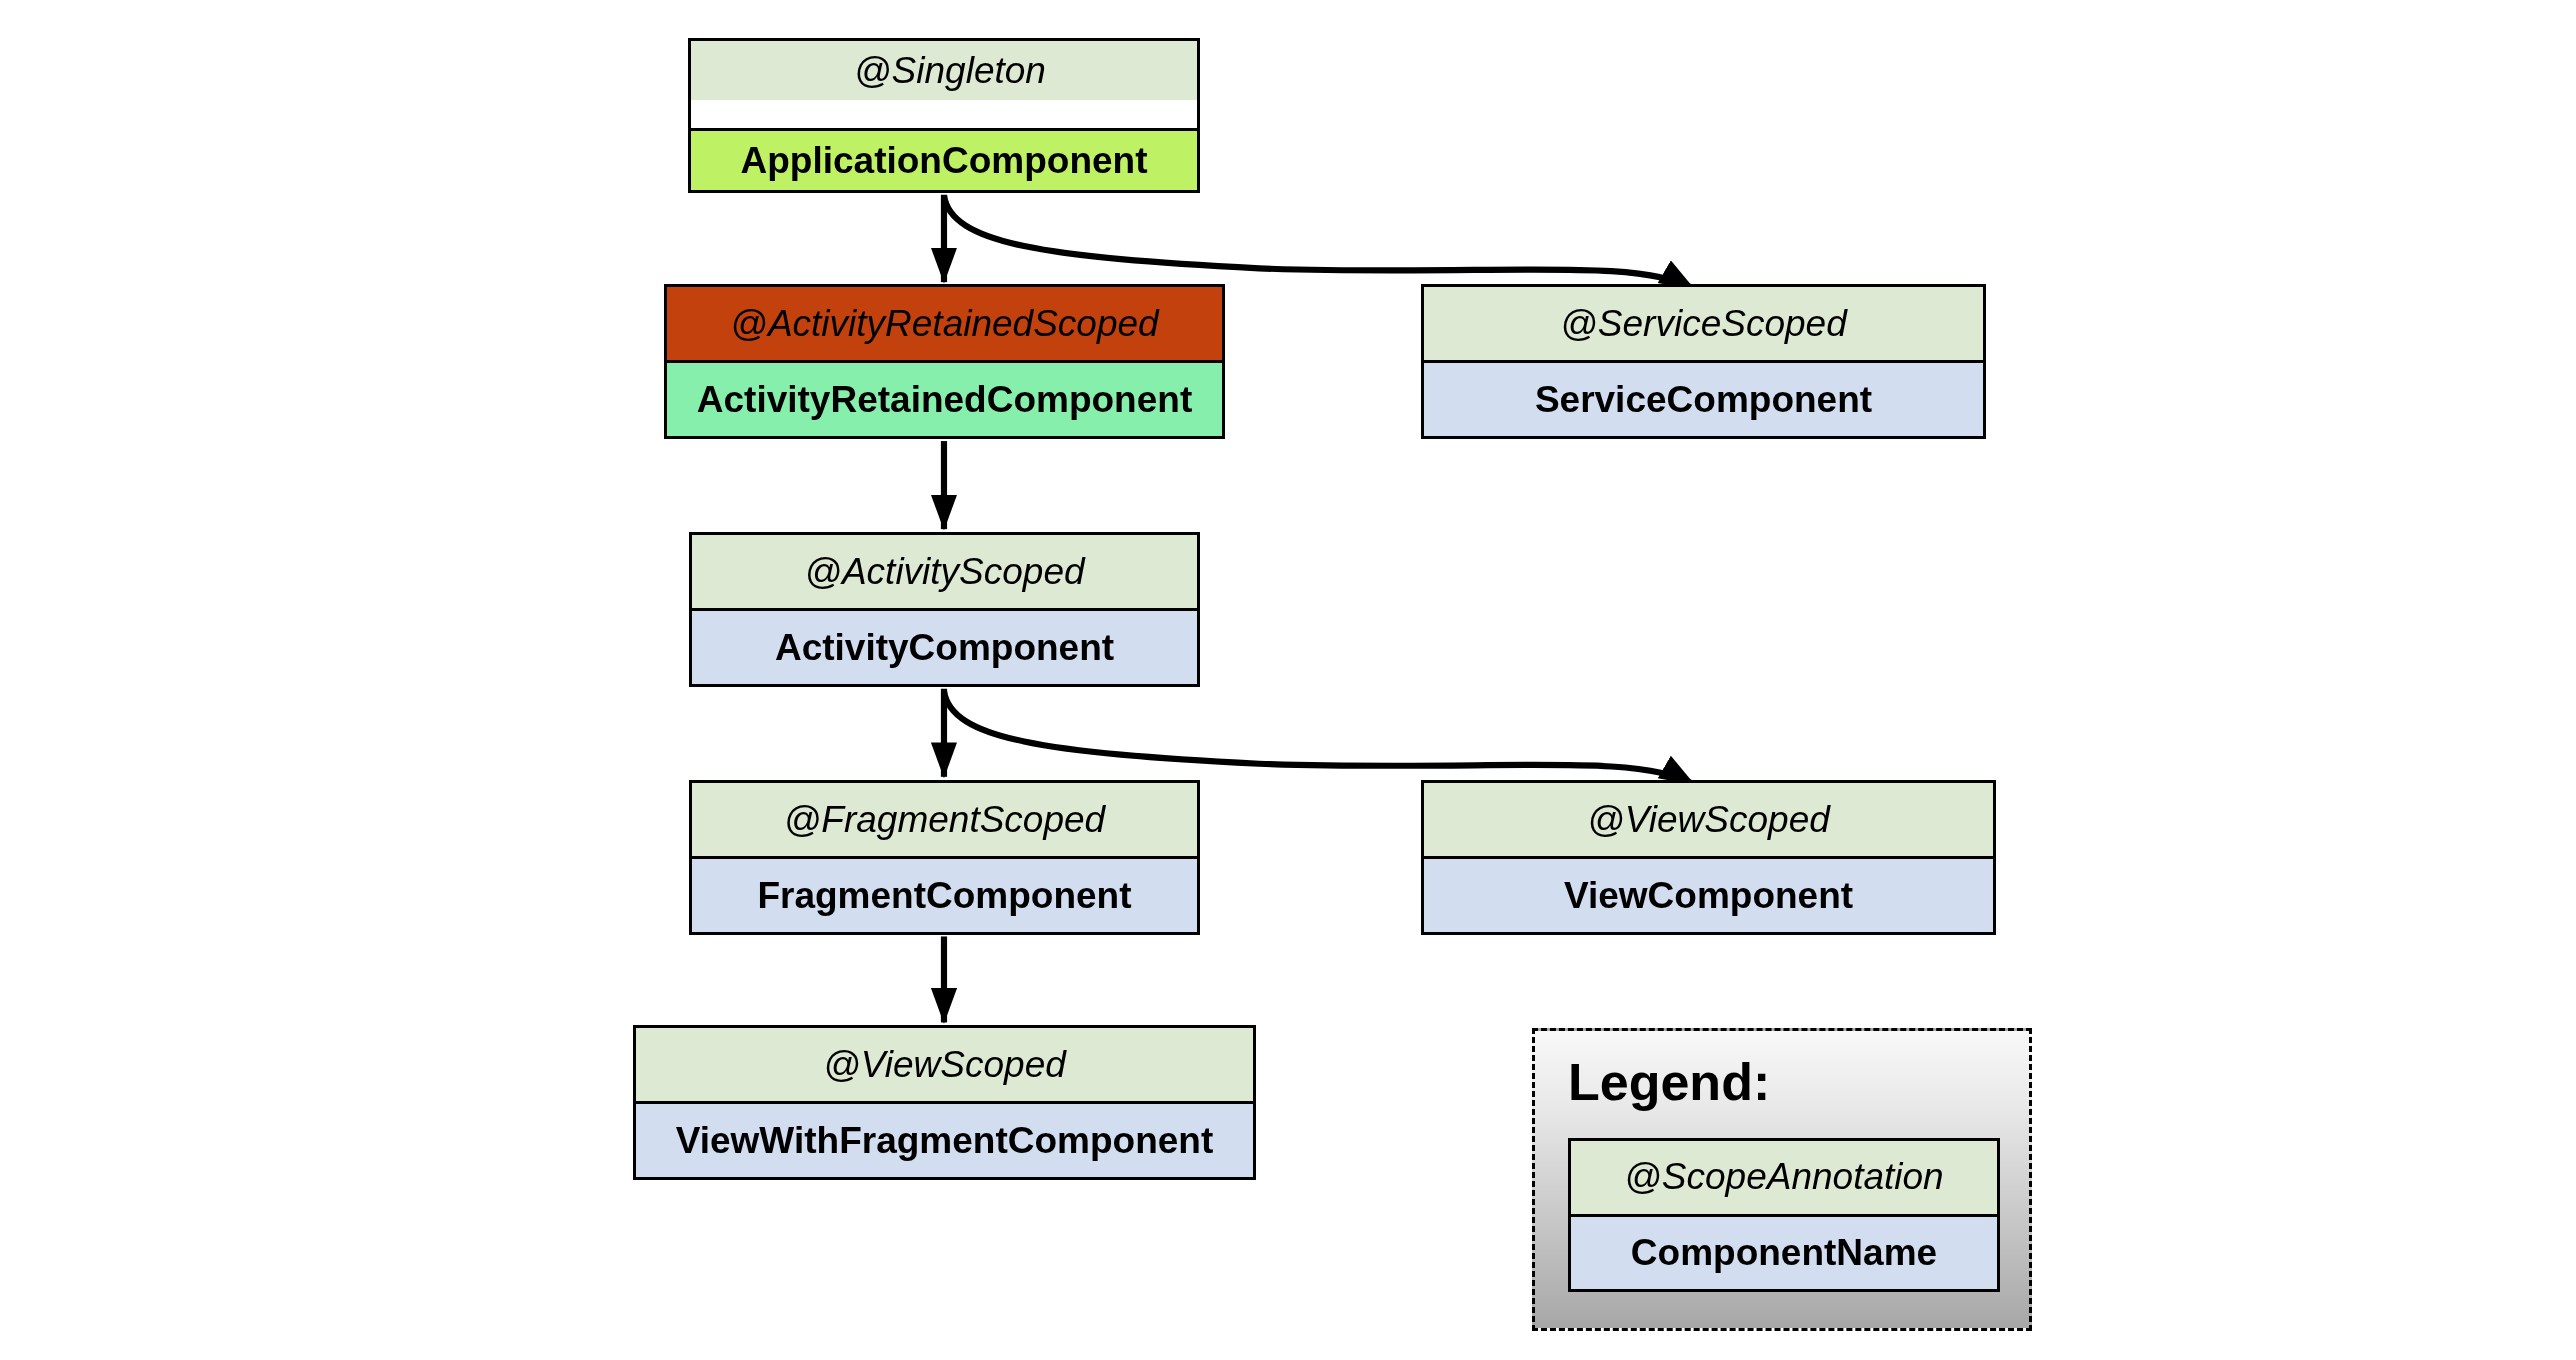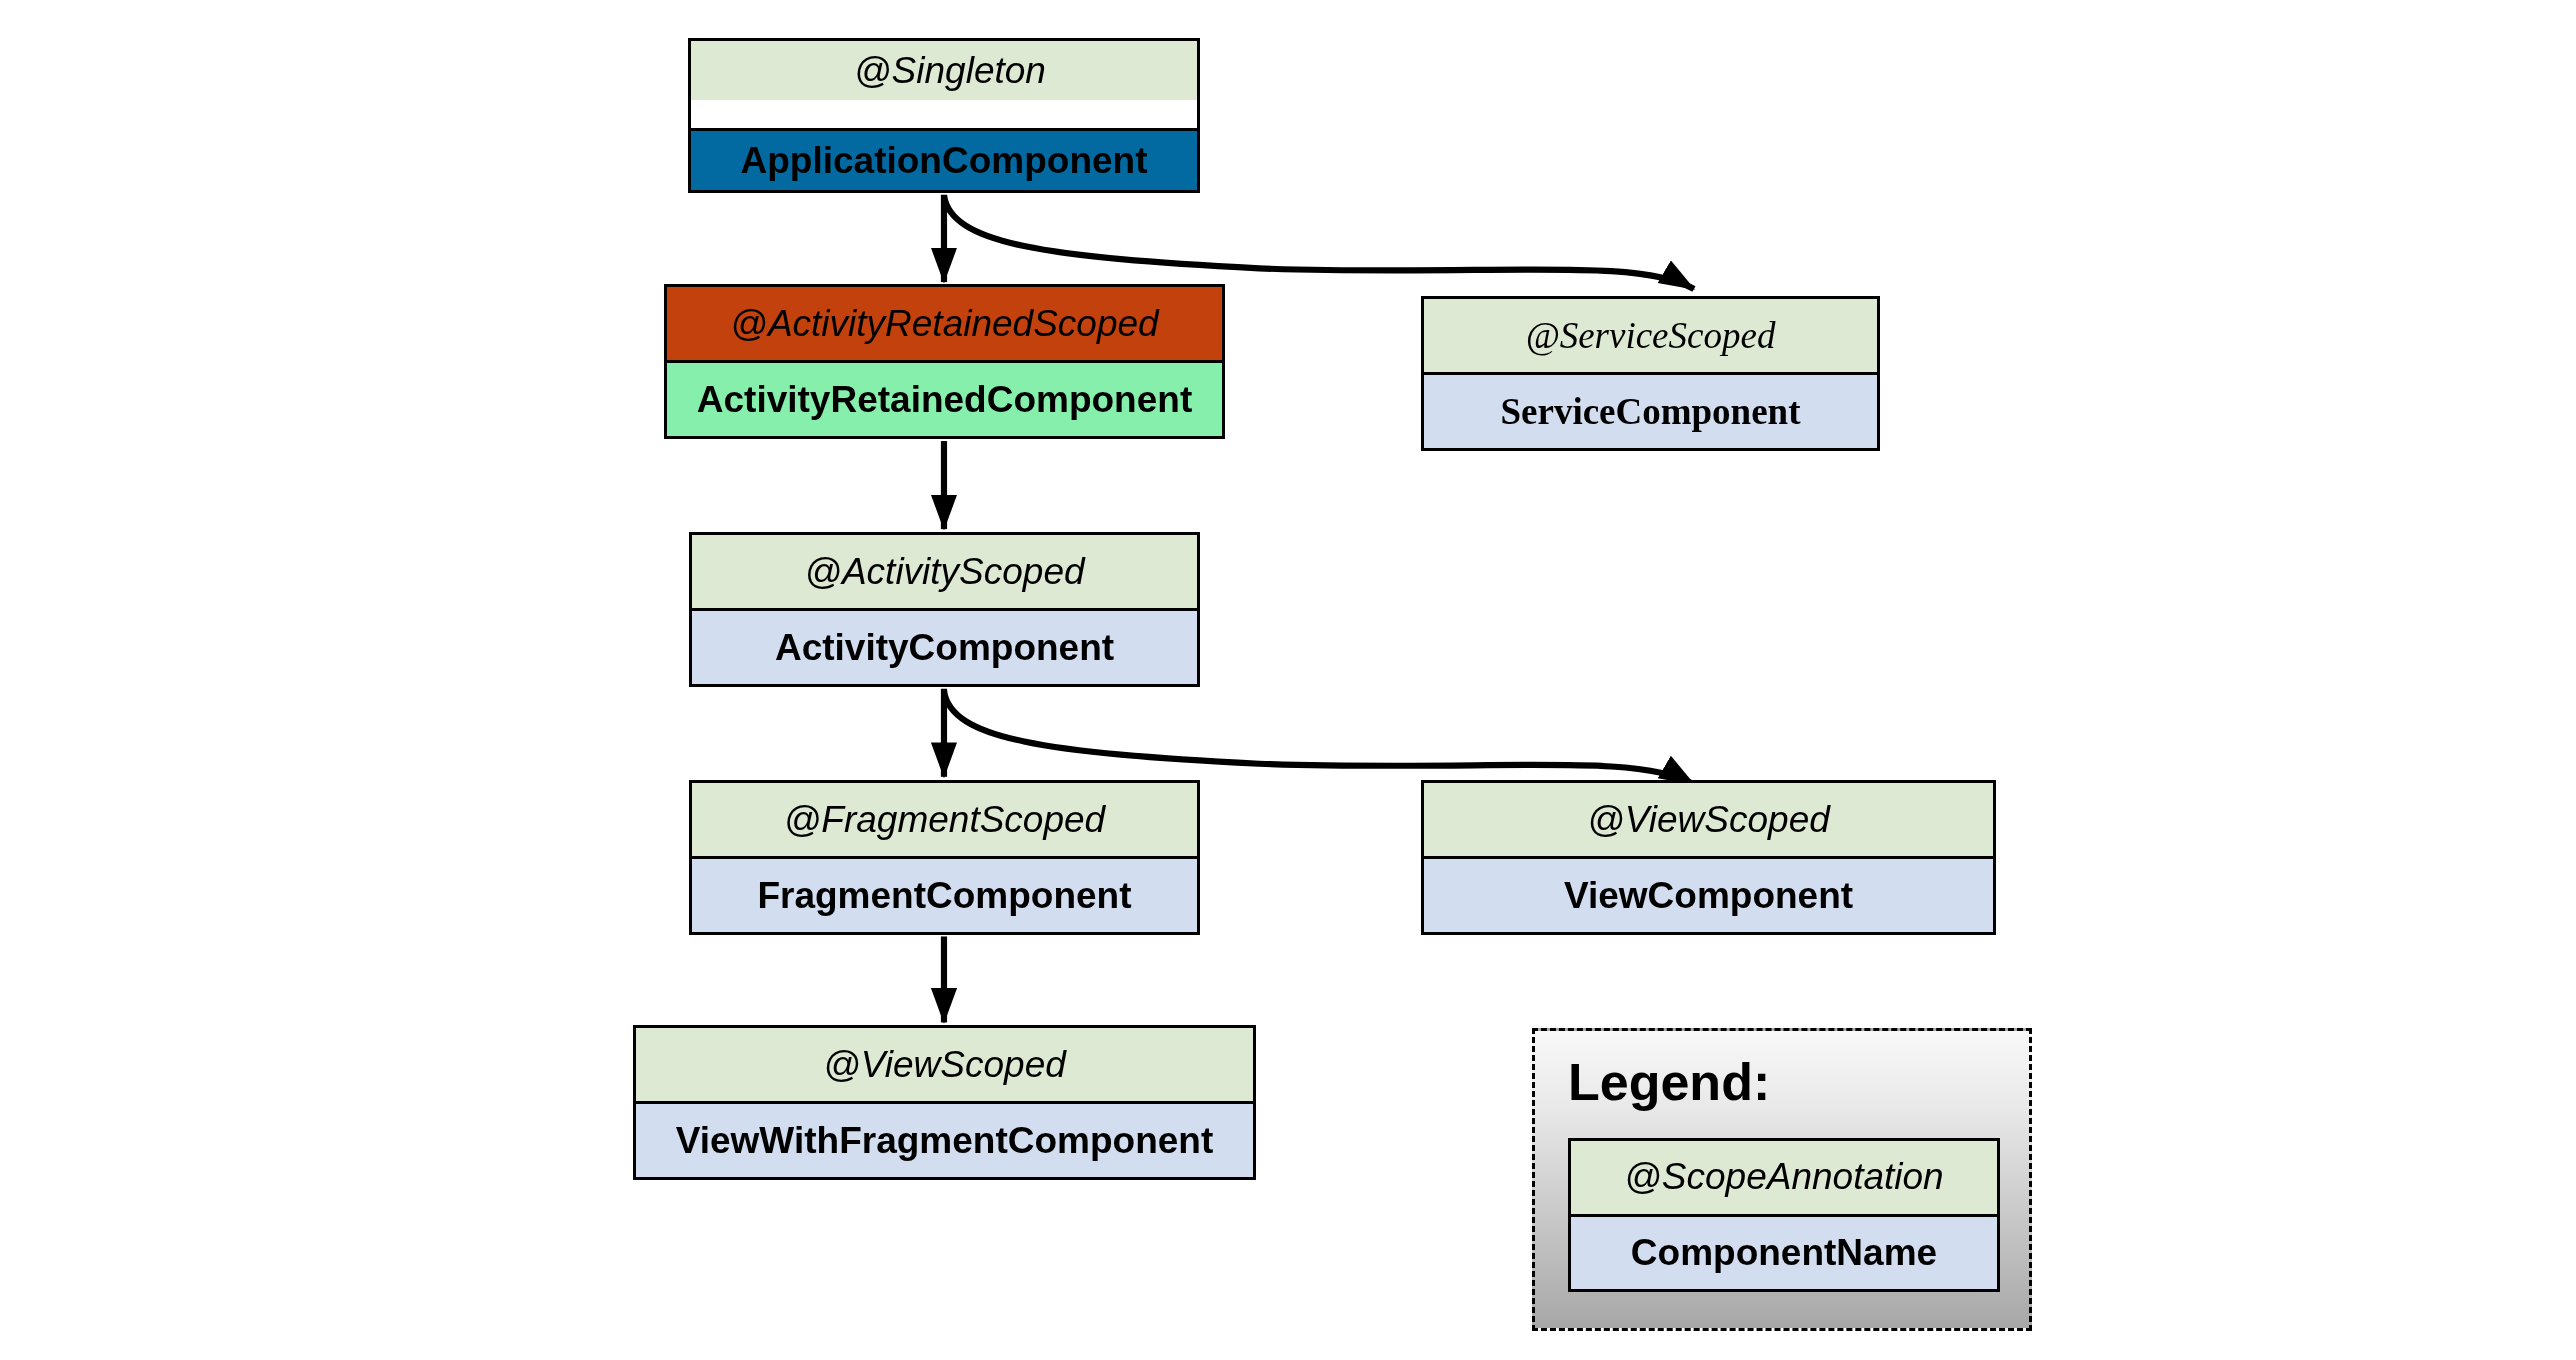--- a/index.html
+++ b/index.html
@@ -36,21 +36,21 @@
     font-size: 37px;
     color: #000000;
     white-space: nowrap;
     overflow: hidden;
   }
   .half.scope { font-style: italic; font-weight: 400; }
   .half.component { font-weight: 700; border-top: 3.4px solid #000000; }
   
   .pos-application      { left: 688px; top:   38px; width: 512px; }
   .pos-activityretained { left:  664px; top:  284px; width: 561px; }
-  .pos-service          { left: 1421px; top:  296px; width: 459px; font-family: Liberation Serif, serif; }
+  .pos-service          { left: 1421px; top:  284px; width: 565px; }
   .pos-activity         { left: 689px; top:  532px; width: 511px; }
   .pos-fragment         { left: 689px; top: 780px; width: 511px; }
   .pos-view             { left: 1421px; top: 780px; width: 575px; }
   .pos-viewwithfragment { left:  633px; top: 1025px; width: 623px; }
   
   .legend {
     position: absolute;
     left: 1532px; top: 1028px;
     width: 500px; height: 303px;
     box-sizing: border-box;
@@ -85,21 +85,21 @@
     <path class="edge" d="M 1372 283 L 1372 410" marker-end="url(#arrowhead)"></path>
     <path class="edge" d="M 1372 284 C 1382 355, 1520 374, 1830 390 C 2160 402, 2380 372, 2462 420" marker-end="url(#arrowhead)"></path>
     <path class="edge" d="M 1372 641 L 1372 769" marker-end="url(#arrowhead)"></path>
     <path class="edge" d="M 1372 1001 L 1372 1129" marker-end="url(#arrowhead)"></path>
     <path class="edge" d="M 1372 1004 C 1382 1075, 1520 1094, 1830 1110 C 2160 1122, 2380 1092, 2462 1140" marker-end="url(#arrowhead)"></path>
     <path class="edge" d="M 1372 1361 L 1372 1486" marker-end="url(#arrowhead)"></path>
   </svg>
 
   <div class="node pos-application">
     <div class="half scope" style="background-color: rgb(221, 233, 211); padding-left: 12px;">@Singleton</div>
-    <div class="half component" style="background-color: #0369a1; margin-top: 28px;">ApplicationComponent</div>
+    <div class="half component" style="background-color: #bef264; margin-top: 28px;">ApplicationComponent</div>
   </div>
 
   <div class="node pos-activityretained">
     <div class="half scope" style="background-color: #c2410c;">@ActivityRetainedScoped</div>
     <div class="half component" style="background-color: #86efac;">ActivityRetainedComponent</div>
   </div>
 
   <div class="node pos-service">
     <div class="half scope" style="background-color: rgb(221, 233, 211);">@ServiceScoped</div>
     <div class="half component" style="background-color: rgb(211, 221, 240);">ServiceComponent</div>

